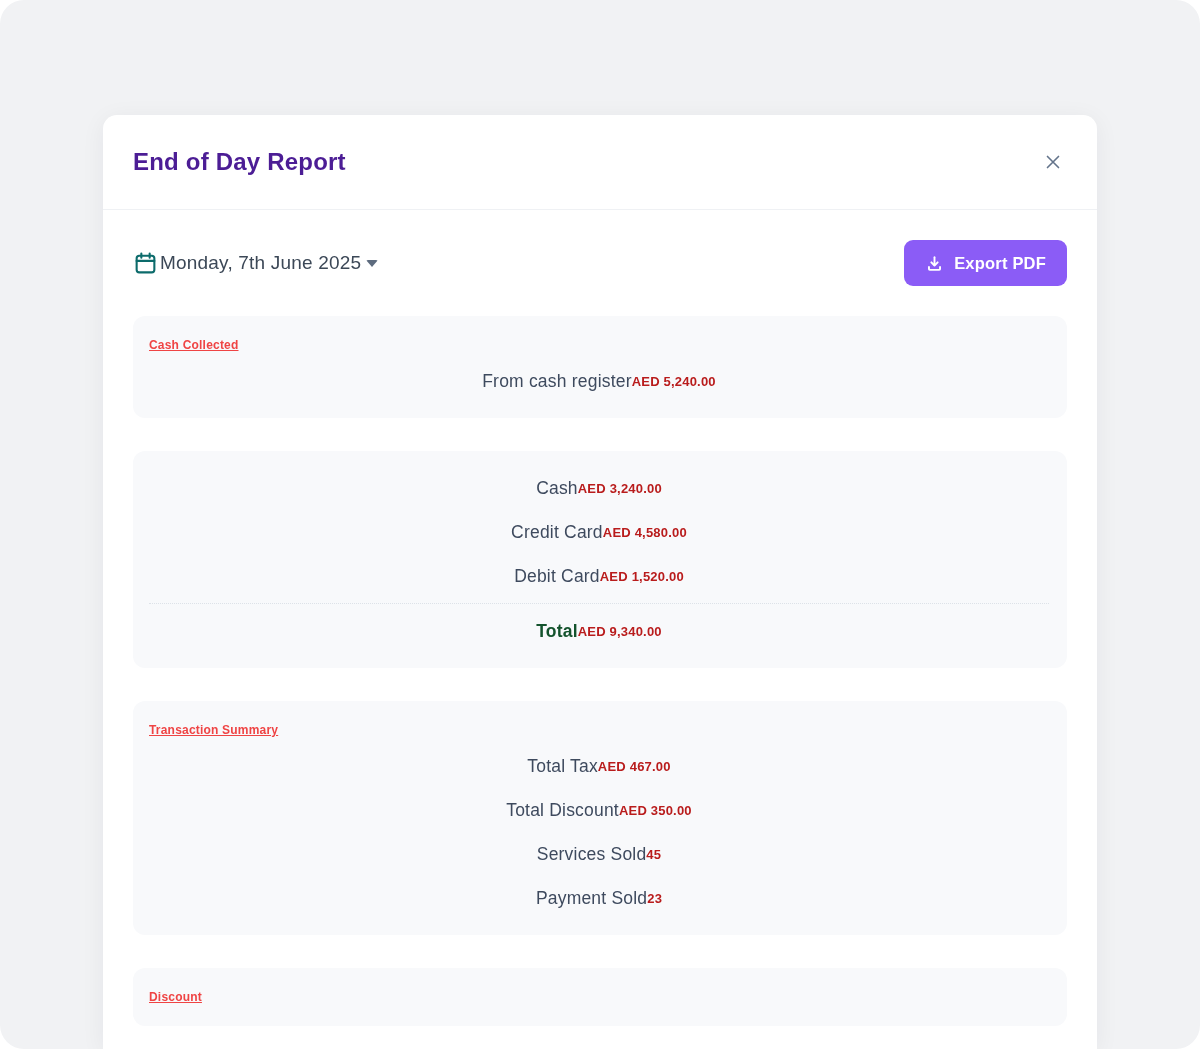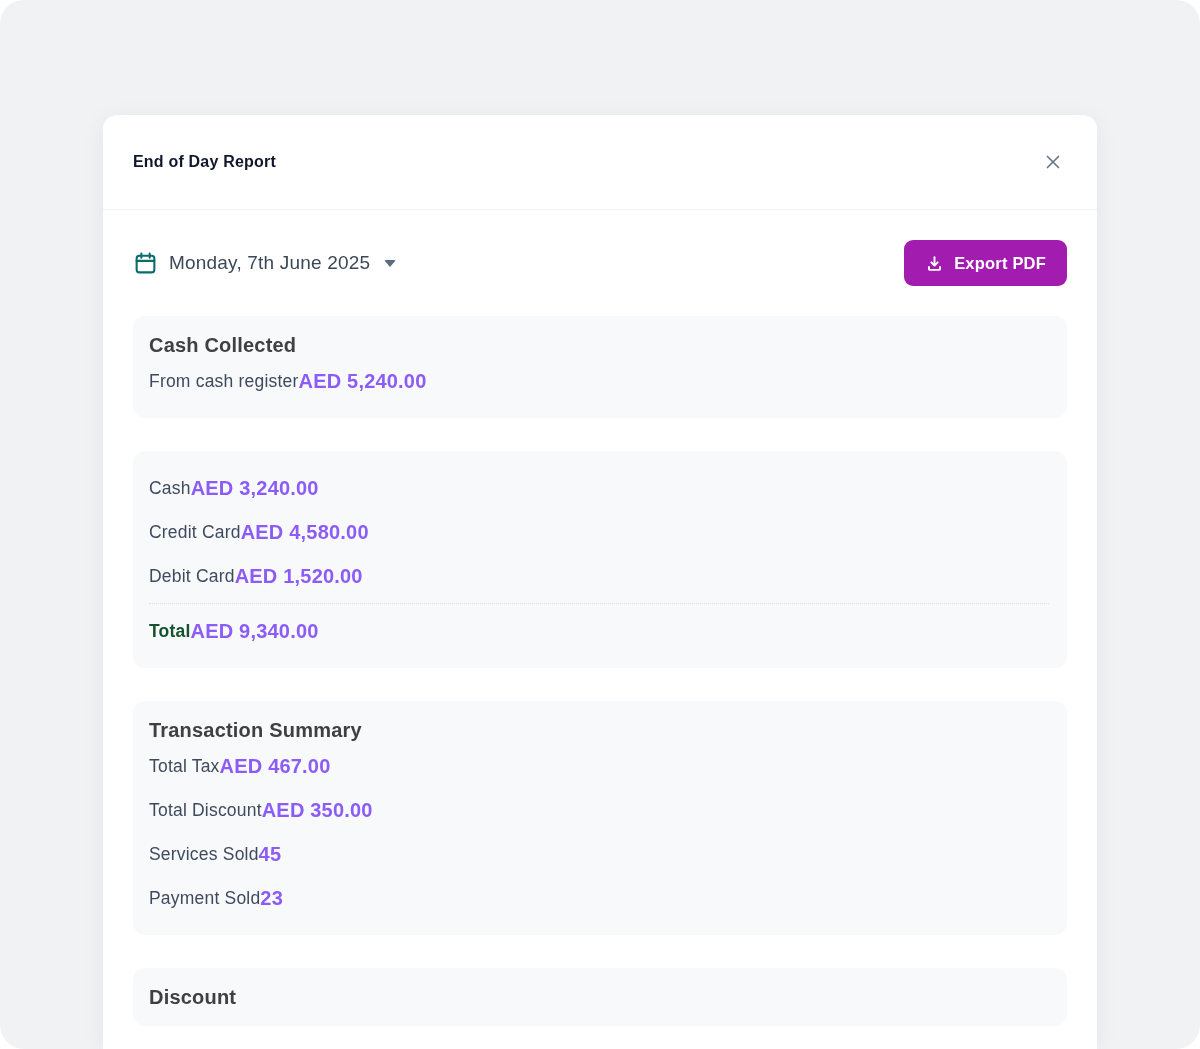--- a/index.html
+++ b/index.html
@@ -29,23 +29,23 @@
 
   .modal-header {
     height: 95px;
     display: flex;
     align-items: center;
     justify-content: space-between;
     padding: 0 30px;
     border-bottom: 1px solid #EFF1F4;
   }
   .modal-title {
-    font-size: 16px;
-    font-weight: 700;
-    color: #0f172a;
+    font-size: 24px;
+    font-weight: 700;
+    color: #4c1d95;
     letter-spacing: 0.2px;
   }
   .close-btn {
     background: none;
     border: none;
     cursor: pointer;
     display: flex;
     align-items: center;
     justify-content: center;
     width: 28px;
@@ -58,21 +58,21 @@
   .toolbar {
     display: flex;
     align-items: center;
     justify-content: space-between;
     margin-bottom: 30px;
     height: 46px;
   }
   .date-picker {
     display: flex;
     align-items: center;
-    gap: 11px;
+    gap: 2px;
     background: none;
     border: none;
     cursor: pointer;
     padding: 0;
   }
   .date-label {
     font-size: 19px;
     font-weight: 500;
     color: #3C4857;
     letter-spacing: 0.2px;
@@ -82,21 +82,21 @@
     margin-left: 3px;
     border-left: 6px solid transparent;
     border-right: 6px solid transparent;
     border-top: 7px solid #5D6B7E;
     border-radius: 2px;
   }
   .export-btn {
     display: flex;
     align-items: center;
     gap: 10px;
-    background: #a21caf;
+    background: #8b5cf6;
     color: #FFFFFF;
     border: none;
     border-radius: 9px;
     height: 46px;
     padding: 0 21px;
     cursor: pointer;
   }
   .export-label {
     font-size: 16.5px;
     font-weight: 700;
@@ -104,42 +104,43 @@
   }
 
   .card {
     background: #F8F9FB;
     border-radius: 12px;
     padding: 15px 18px 15px 16px;
     margin-bottom: 33px;
   }
   .card:last-child { margin-bottom: 0; }
   .card-title {
-    font-size: 20px;
-    font-weight: 700;
-    color: #404040;
+    font-size: 12px;
+    font-weight: 700;
+    color: #ef4444;
     line-height: 28px;
     letter-spacing: 0.2px;
+    text-decoration: underline;
   }
   .card-row {
     height: 44px;
     display: flex;
     align-items: center;
-    justify-content: flex-start;
+    justify-content: center;
   }
   .row-label {
     font-size: 17.5px;
     font-weight: 400;
     color: #3E4A5E;
     letter-spacing: 0.2px;
   }
   .row-value {
-    font-size: 20px;
-    font-weight: 700;
-    color: #8b5cf6;
+    font-size: 13px;
+    font-weight: 700;
+    color: #b91c1c;
     letter-spacing: 0.2px;
   }
   .card-divider {
     border: none;
     border-top: 1px dotted #DDE2E8;
     margin: 5px 0;
   }
   .total-row .row-label { font-weight: 700; color: #14532d; }
 </style>
 </head>

